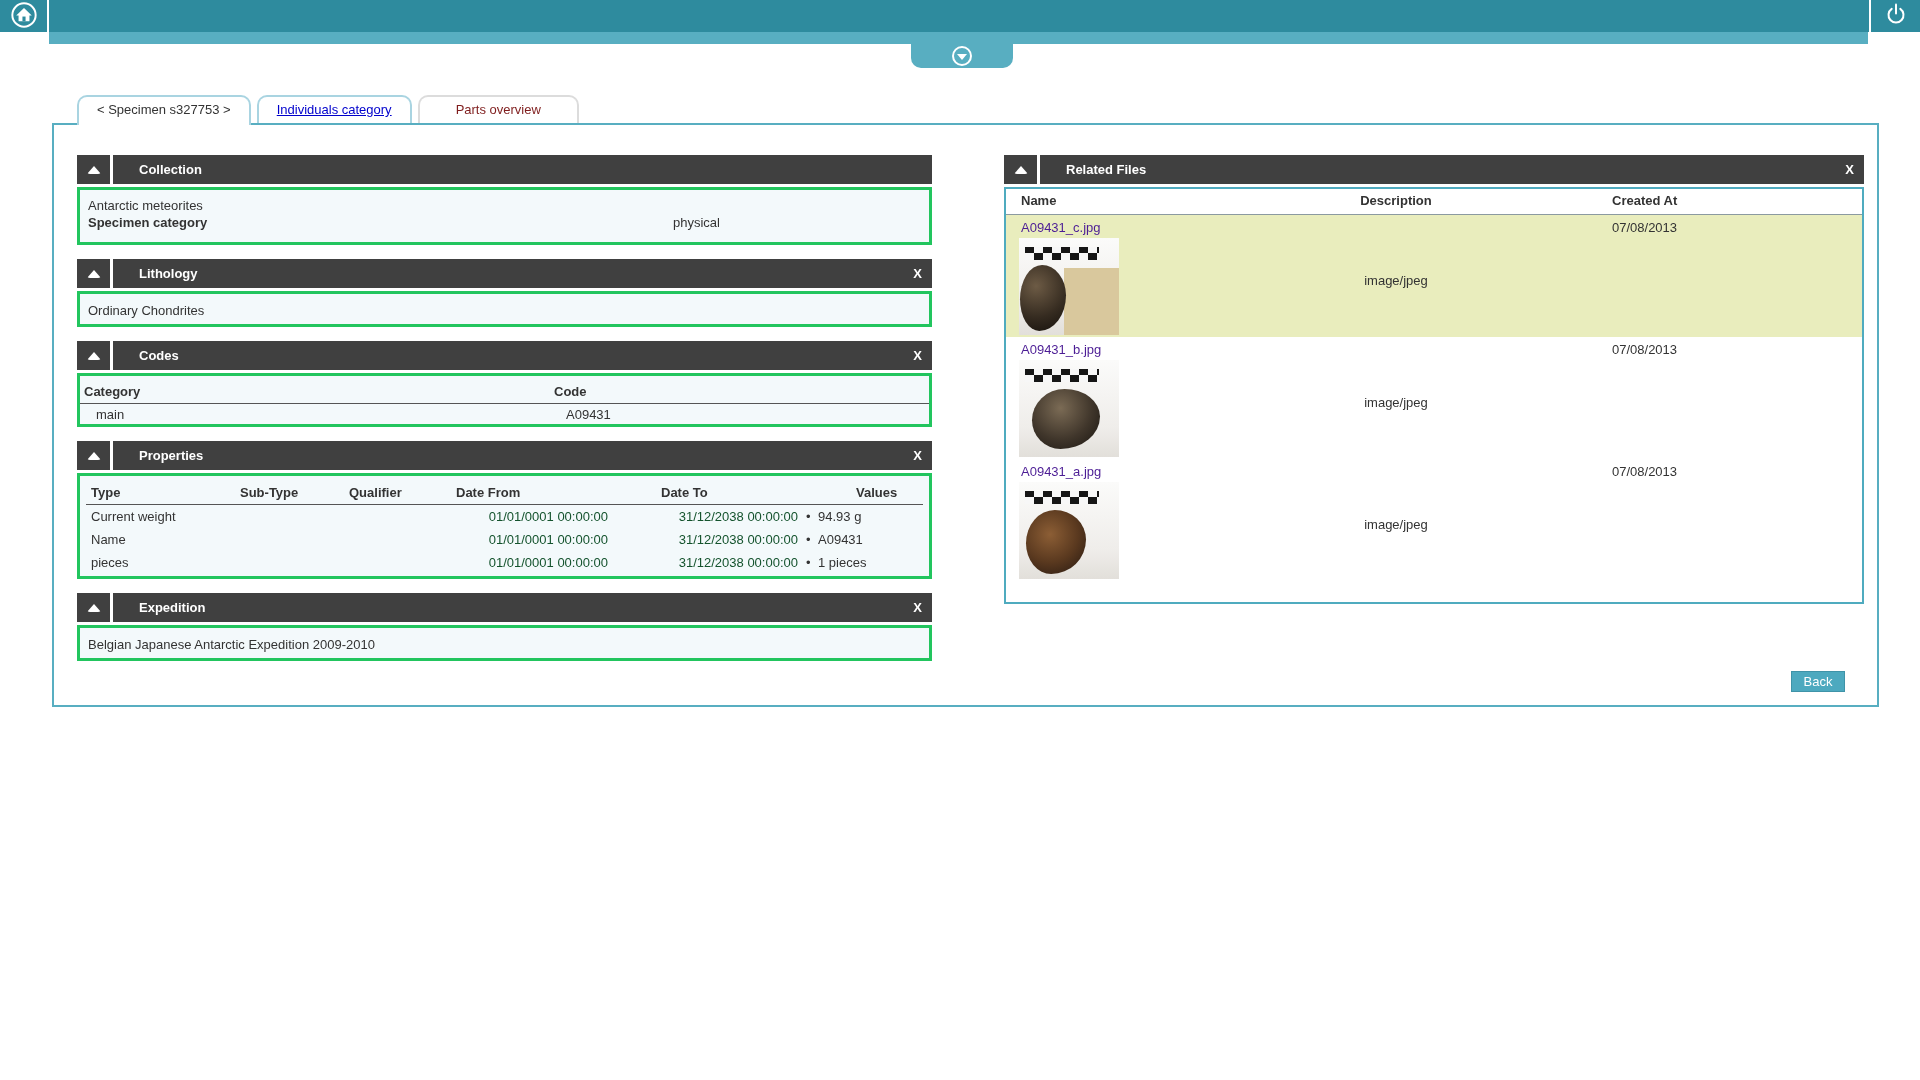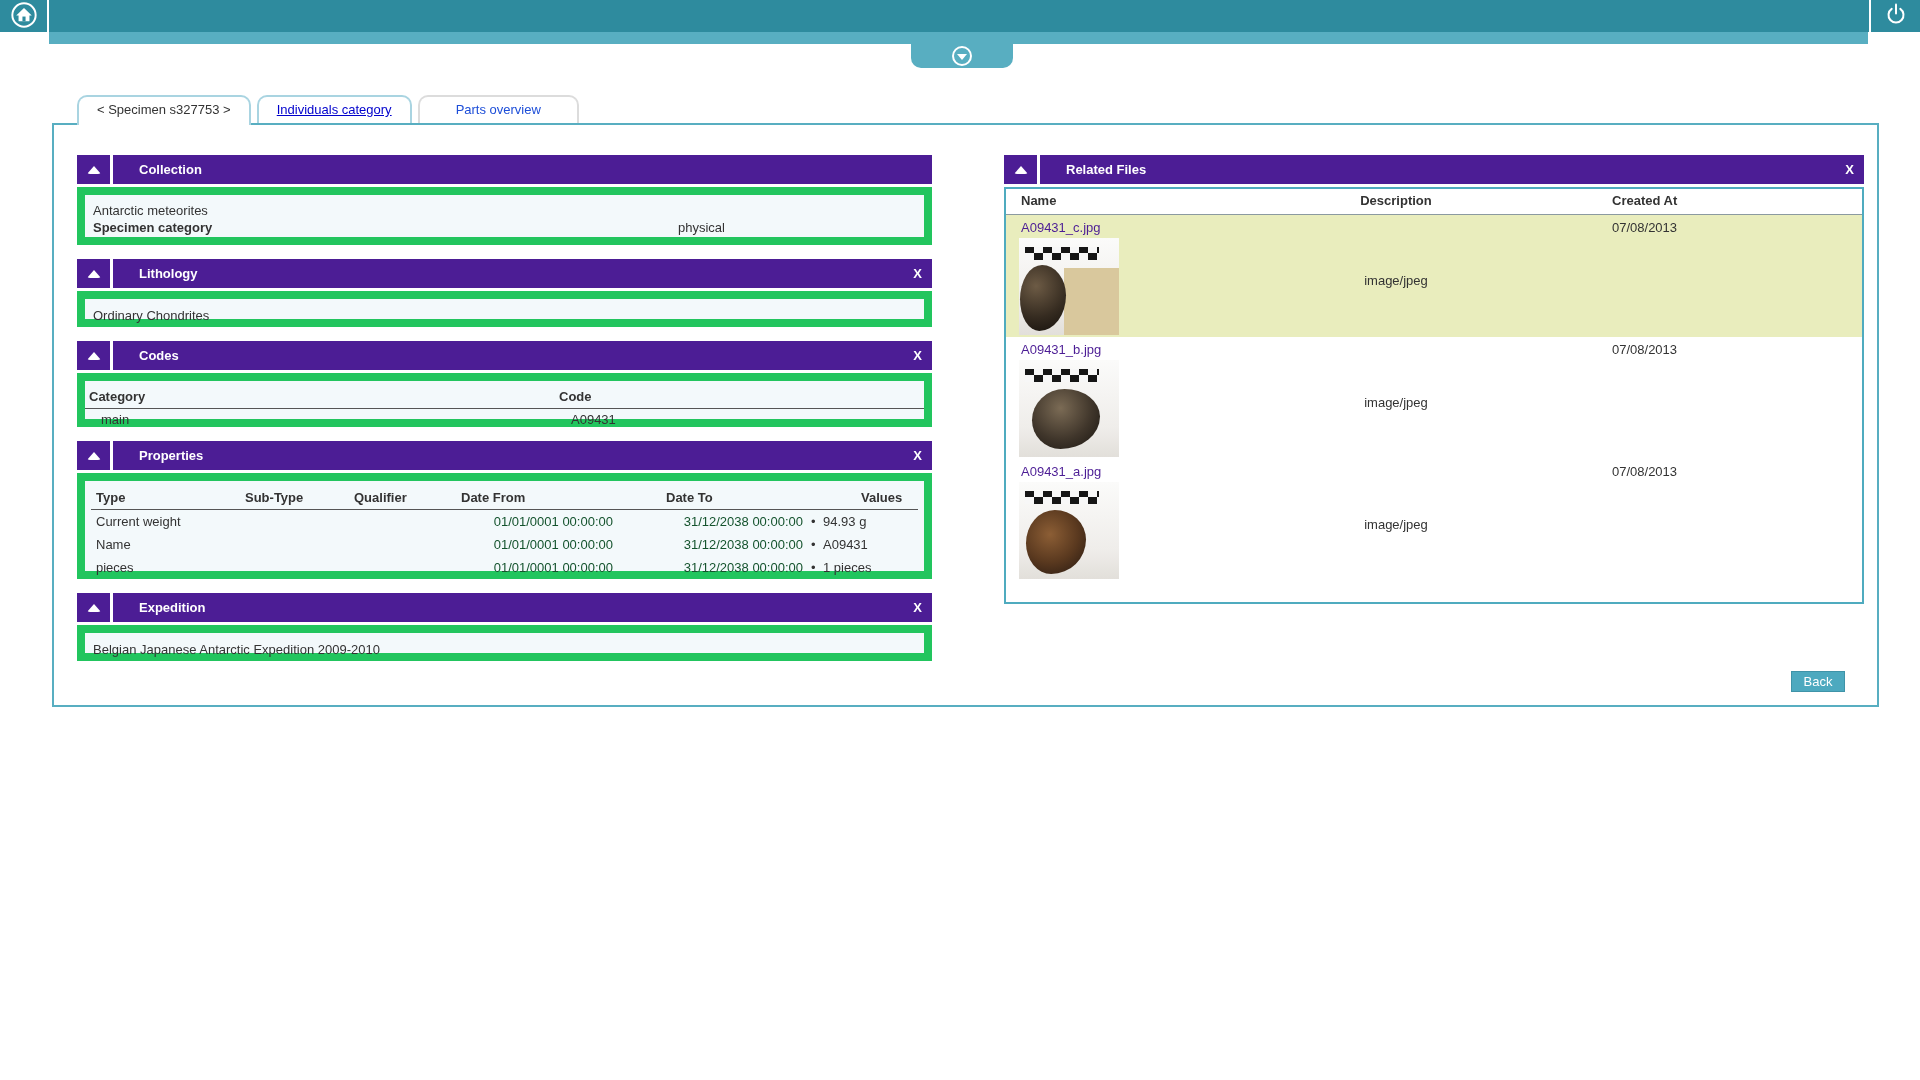--- a/index.html
+++ b/index.html
@@ -24,39 +24,39 @@
   .tri-down { width:0; height:0; border-left:5px solid transparent; border-right:5px solid transparent;
               border-top:6px solid #fff; margin-top:1px; }
 
   
   .tabs { position:absolute; left:77px; top:95px; display:flex; gap:6px; align-items:flex-start; z-index:3; }
   .tab { height:28px; line-height:25px; padding:0 18px; background:#fff;
          border:2px solid #a9d4e1; border-bottom:none; border-radius:10px 10px 0 0; white-space:nowrap; }
   .tab.active { height:30px; color:#333; cursor:default; }
   .tab.linktab { cursor:pointer; }
   .tab.linktab .tablink { color:#0000cc; text-decoration:underline; }
-  .tab.disabled { border-color:#dcdcdc; color:#1d4ed8; padding:0 36px; cursor:default; }
+  .tab.disabled { border-color:#dcdcdc; color:#7f1d1d; padding:0 36px; cursor:default; }
 
   
   .container { position:absolute; left:52px; top:123px; width:1827px; height:584px;
                background:#fff; border:2px solid #58aec1; }
 
   .left-col { position:absolute; left:23px; top:30px; width:855px; }
 
   
   .panel { margin-bottom:14px; }
-  .panel-header { position:relative; height:29px; background:#4c1d95; display:flex; align-items:center; }
+  .panel-header { position:relative; height:29px; background:#404040; display:flex; align-items:center; }
   .collapse-btn { width:36px; height:29px; border-right:3px solid #fff; display:flex;
                   align-items:center; justify-content:center; cursor:pointer; flex:0 0 auto; }
   .tri-up { width:0; height:0; border-left:7px solid transparent; border-right:7px solid transparent;
             border-bottom:8px solid #fff; border-radius:3px; }
   .panel-title { color:#fff; font-weight:bold; padding-left:26px; }
   .close-btn { position:absolute; right:10px; top:0; height:29px; line-height:29px; color:#fff;
                font-weight:bold; cursor:pointer; }
-  .panel-body { margin-top:3px; border:8px solid #22c55e; background:#f3f9fb; position:relative; }
+  .panel-body { margin-top:3px; border:3px solid #22c55e; background:#f3f9fb; position:relative; }
 
   
   .collection-body { height:58px; padding:7px 8px; }
   .collection-line { line-height:17px; }
   .field-label { font-weight:bold; line-height:17px; }
   .field-value { position:absolute; left:593px; top:24px; line-height:17px; }
 
   
   .oneline-body { height:36px; padding:9px 8px; }
 

